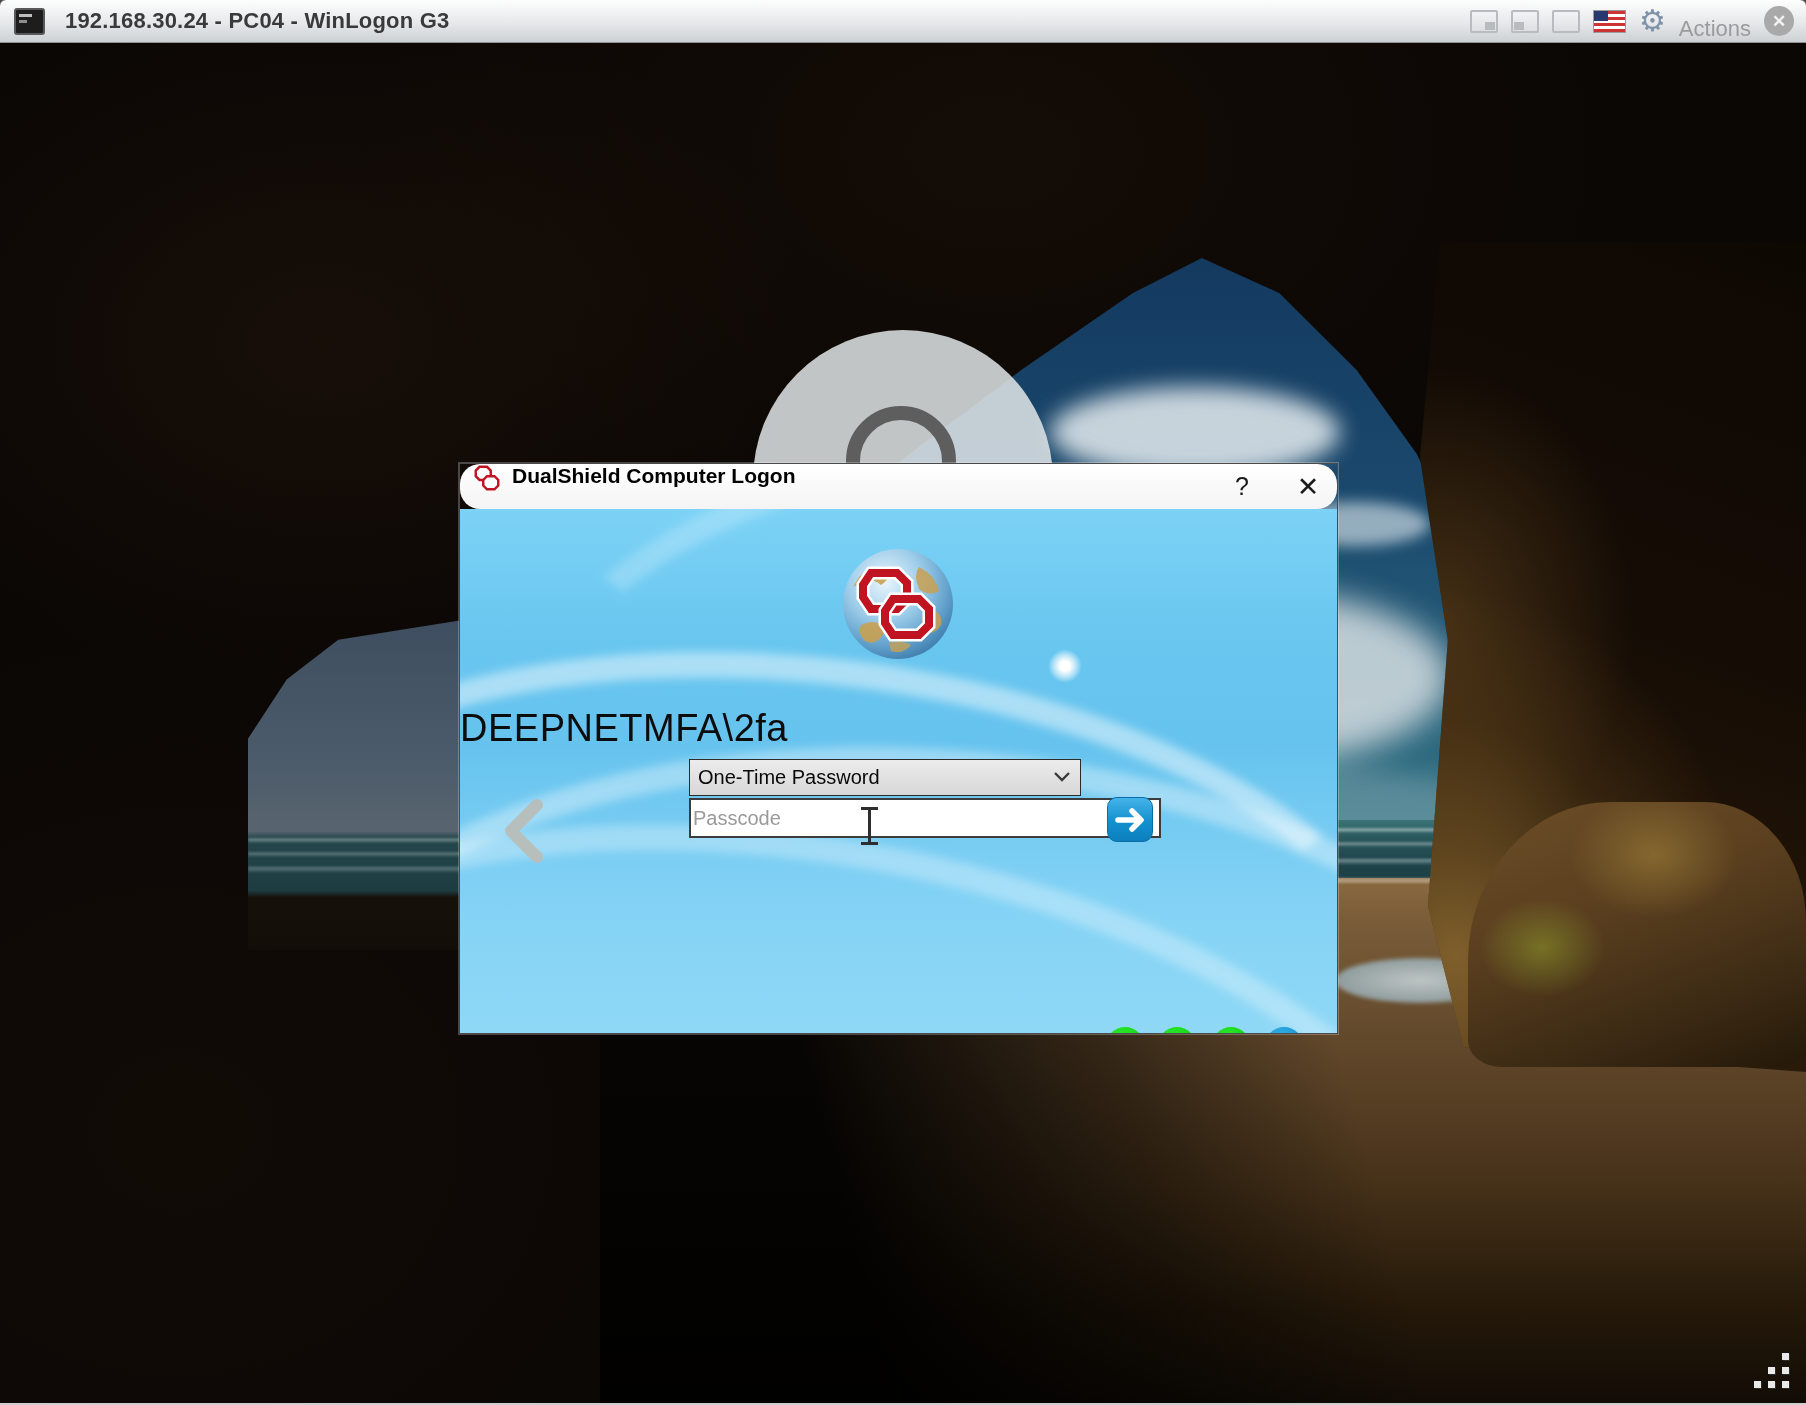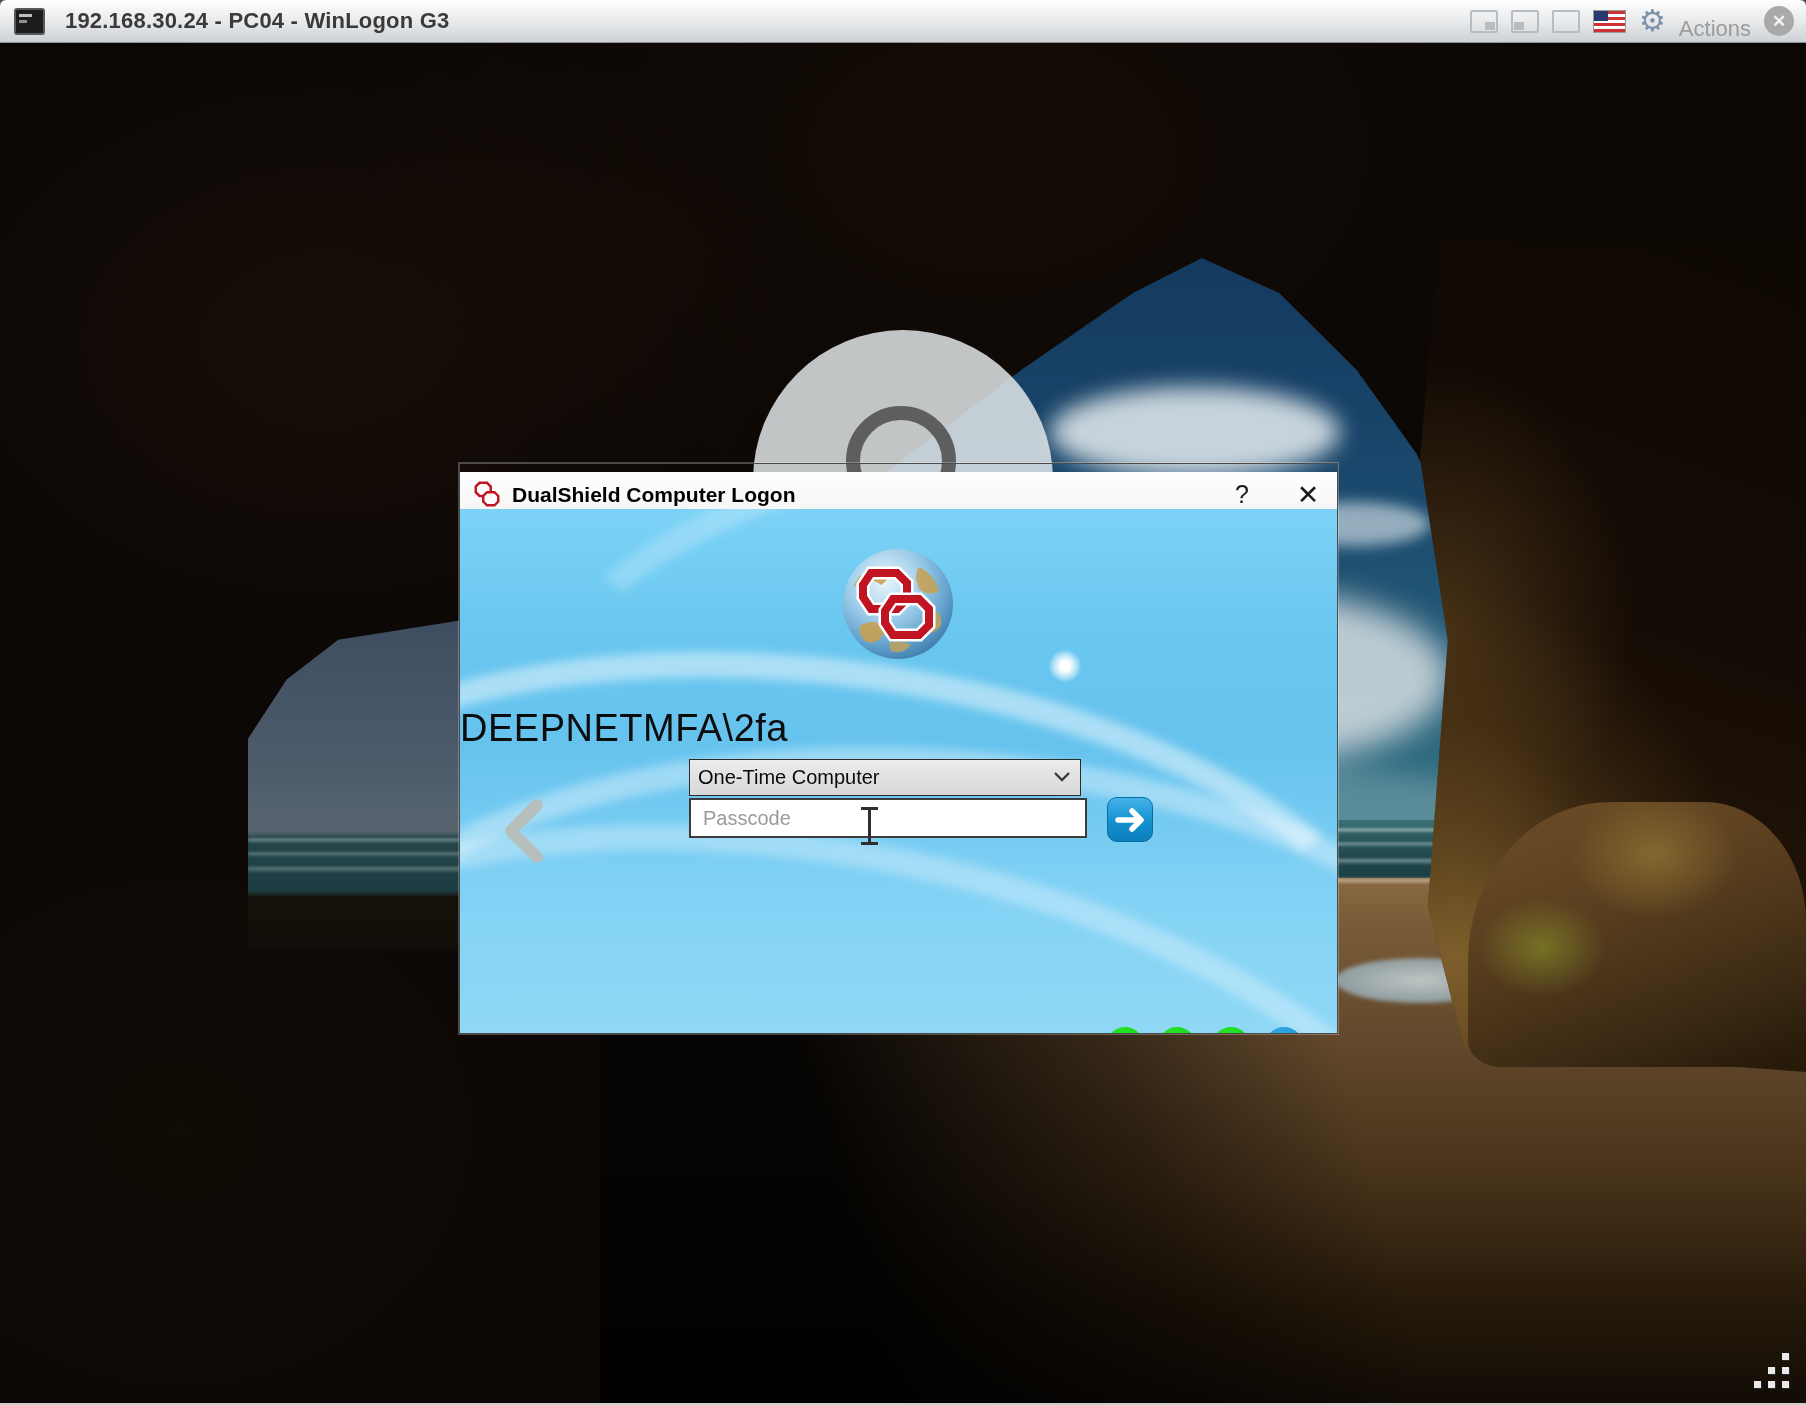--- a/index.html
+++ b/index.html
@@ -84,22 +84,22 @@
       linear-gradient(160deg,#6d4e27 0%,#5a3f1f 40%,#3c2a14 75%,#241808 100%);}
   .grip{position:absolute;width:7px;height:7px;background:#e9e9e9;box-shadow:1px 1px 0 #2a2a2a;}
   
   .avatar{position:absolute;left:753px;top:288px;width:300px;height:300px;border-radius:50%;
     background:rgba(226,230,233,.85);}
   .avatar-ring{position:absolute;left:846px;top:364px;width:82px;height:82px;border-radius:50%;
     border:14px solid #5e5e5e;background:transparent;}
   
   #dlg{position:absolute;left:459px;top:421px;width:877px;height:569px;border:1px solid #4a4a4a;
     box-shadow:0 0 0 1px rgba(255,255,255,.25);z-index:20;}
-  #dlg-titlebar{position:absolute;left:0;top:8px;width:100%;height:45px;background:linear-gradient(#ffffff,#f4f4f4);
-    display:flex;align-items:center;}
+  #dlg-titlebar{position:absolute;left:0;top:0;width:100%;height:45px;background:linear-gradient(#ffffff,#f4f4f4);
+    display:flex;align-items:flex-start;border-radius:20px;}
   .ds-logo{width:30px;height:30px;margin-left:12px;}
   #dlg-titlebar .t{margin-left:10px;font-size:21px;font-weight:bold;color:#000;}
   .dlg-help{position:absolute;left:762px;top:0;width:40px;height:45px;display:flex;align-items:center;justify-content:center;
     font-size:25px;color:#1b1b1b;}
   .dlg-close{position:absolute;left:826px;top:0;width:44px;height:45px;display:flex;align-items:center;justify-content:center;
     font-size:27px;font-weight:300;color:#1b1b1b;}
   #dlg-body{position:absolute;left:0;top:45px;width:877px;height:524px;overflow:hidden;
     background:linear-gradient(180deg,#7cd2f6 0%,#69c6ef 25%,#66c3ee 45%,#83d2f5 75%,#8fd8f6 100%);}
   .swirl{position:absolute;border-radius:50%;border:26px solid transparent;filter:blur(5px);}
   .s1{left:-240px;top:150px;width:1150px;height:520px;border-top-color:rgba(255,255,255,.45);transform:rotate(7deg);}
@@ -107,22 +107,22 @@
   .s3{left:60px;top:-80px;width:950px;height:430px;border-top-color:rgba(255,255,255,.22);transform:rotate(-7deg);}
   .s4{left:-320px;top:330px;width:1300px;height:640px;border-top-color:rgba(255,255,255,.30);transform:rotate(10deg);}
   .glow{position:absolute;left:588px;top:140px;width:34px;height:34px;border-radius:50%;
     background:radial-gradient(#ffffff 20%,rgba(255,255,255,.55) 45%,transparent 70%);}
   .globe{position:absolute;left:381px;top:38px;width:115px;height:115px;}
   .domain{position:absolute;left:0;top:198px;width:100%;text-align:left;font-size:38px;color:#0c0c0c;letter-spacing:.5px;}
   .method{position:absolute;left:229px;top:250px;width:392px;height:37px;border:1px solid #2b2b2b;
     background:linear-gradient(#ececec,#d7d7d7);display:flex;align-items:center;box-sizing:border-box;}
   .method .lbl{margin-left:8px;font-size:20px;color:#0a0a0a;}
   .method .chev{position:absolute;right:8px;top:10px;}
-  .passfield{position:absolute;left:229px;top:289px;width:398px;height:40px;box-sizing:border-box;
-    border:2px solid #3c3c3c;background:#fff;font-size:20px;padding:0 12px;color:#222;outline:none;
+  .passfield{position:absolute;left:229px;top:289px;width:472px;height:40px;box-sizing:border-box;
+    border:2px solid #3c3c3c;background:#fff;font-size:20px;padding:0 2px;color:#222;outline:none;
     font-family:"Liberation Sans",sans-serif;}
   .passfield::placeholder{color:#9a9a9a;}
   .ibeam{position:absolute;left:398px;top:296px;width:22px;height:42px;}
   .ibeam i{position:absolute;background:#2e2e2e;}
   .ib-stem{left:10px;top:3px;width:3px;height:36px;}
   .ib-top{left:3px;top:2px;width:17px;height:3px;}
   .ib-bot{left:3px;top:37px;width:17px;height:3px;}
   .go-btn{position:absolute;left:647px;top:288px;width:46px;height:45px;border-radius:10px;
     background:linear-gradient(#45b3e9,#1390cf 55%,#0d7fbd);border:1px solid #0a6da6;box-sizing:border-box;
     display:flex;align-items:center;justify-content:center;}
@@ -217,21 +217,21 @@
           <path d="M48 96 Q60 92 70 98 Q62 108 50 104 Z" fill="#c8a051" opacity=".8"></path>
           <path d="M30 26 L56 26 L66 36 L66 52 L56 62 L30 62 L22 50 L22 38 Z" fill="none" stroke="#ffffff" stroke-width="13"></path>
           <path d="M30 26 L56 26 L66 36 L66 52 L56 62 L30 62 L22 50 L22 38 Z" fill="none" stroke="#c01422" stroke-width="8"></path>
           <path d="M52 52 L78 52 L88 62 L88 78 L78 88 L52 88 L44 76 L44 64 Z" fill="none" stroke="#ffffff" stroke-width="13"></path>
           <path d="M52 52 L78 52 L88 62 L88 78 L78 88 L52 88 L44 76 L44 64 Z" fill="none" stroke="#c01422" stroke-width="8"></path>
         </svg>
 
         <div class="domain">DEEPNETMFA\2fa</div>
 
         <div class="method">
-          <span class="lbl">One-Time Computer</span>
+          <span class="lbl">One-Time Password</span>
           <svg class="chev" width="20" height="14" viewBox="0 0 20 14">
             <path d="M3 3 L10 10 L17 3" fill="none" stroke="#3a3a3a" stroke-width="2.4"></path>
           </svg>
         </div>
 
         <input class="passfield" type="text" placeholder="Passcode" style="">
 
         <div class="ibeam">
           <i class="ib-stem"></i>
             <i class="ib-top"></i>

